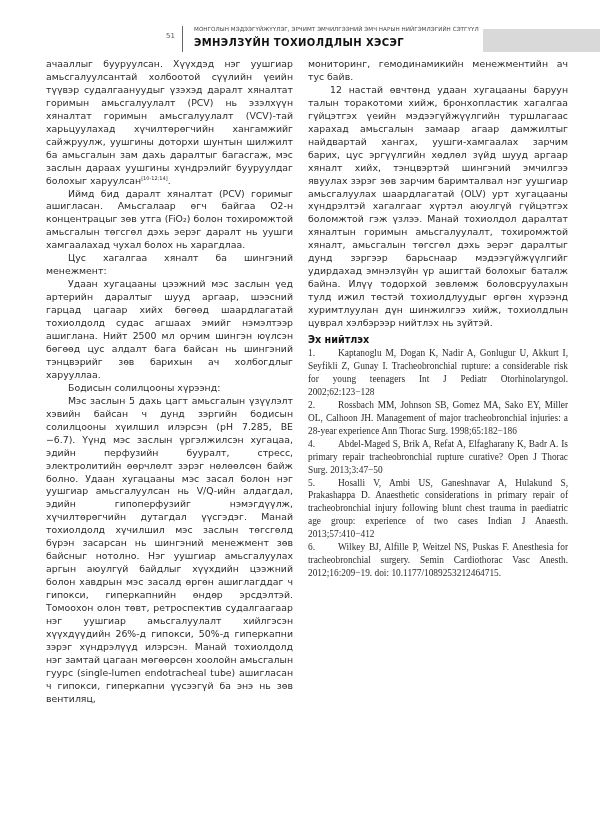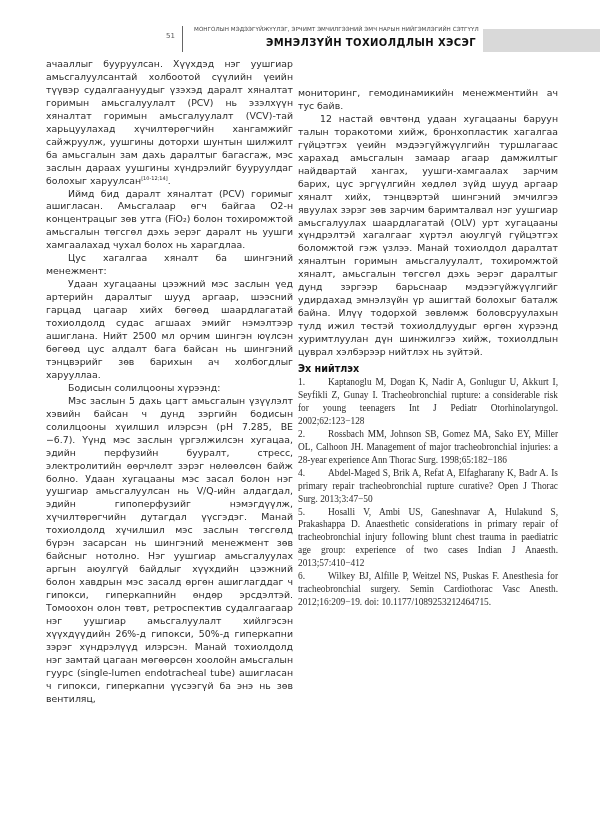--- a/index.html
+++ b/index.html
@@ -3,27 +3,27 @@
 <meta charset="utf-8">
 <style>
   html, body { margin: 0; padding: 0; background: #ffffff; }
   body { width: 600px; height: 814px; position: relative; overflow: hidden;
          font-family: "DejaVu Sans", sans-serif; color: #2a2a2a; }
   .header { position: absolute; top: 22px; left: 0; width: 520px; height: 40px; }
   .page-num { position: absolute; left: 166px; top: 10px; font-size: 7px; color: #555; }
   .header-rule { position: absolute; left: 182px; top: 4px; width: 1px; height: 26px; background: #666; }
   .journal-title { position: absolute; left: 194px; top: 4px; width: 282px; font-size: 5.6px; letter-spacing: 0.05px;
                    color: #444; white-space: nowrap; text-align: right; }
-  .section-title { position: absolute; left: 194px; top: 15px; width: 282px; text-align: right;
+  .section-title { position: absolute; left: 194px; top: 15px; width: 282px; 
                    font-size: 10px; font-weight: bold; color: #111; letter-spacing: 0.4px; white-space: nowrap; }
   .gray-box { position: absolute; left: 483px; top: 7px; width: 117px; height: 23px; background: #d9d9d9; }
 
   .col { position: absolute; top: 58px; font-size: 9.35px; line-height: 12.95px; text-align: justify; color: #2b2b2b; }
   .col-left { left: 46px; width: 247px; }
-  .col-right { left: 298px; width: 260px; margin-top: 29px; }
+  .col-right { left: 308px; width: 260px; }
   .col p { margin: 0; }
   .indent { text-indent: 22px; }
   .heading { font-weight: bold; color: #111; margin: 4px 0 0 0 !important; font-size: 9.6px; }
   sup { font-size: 5px; line-height: 0; }
   .ref { margin: 0; font-family: Liberation Serif, serif; }
   .ref .ref-num { display: inline-block; width: 30px; }
 </style>
 </head>
 <body>
 

